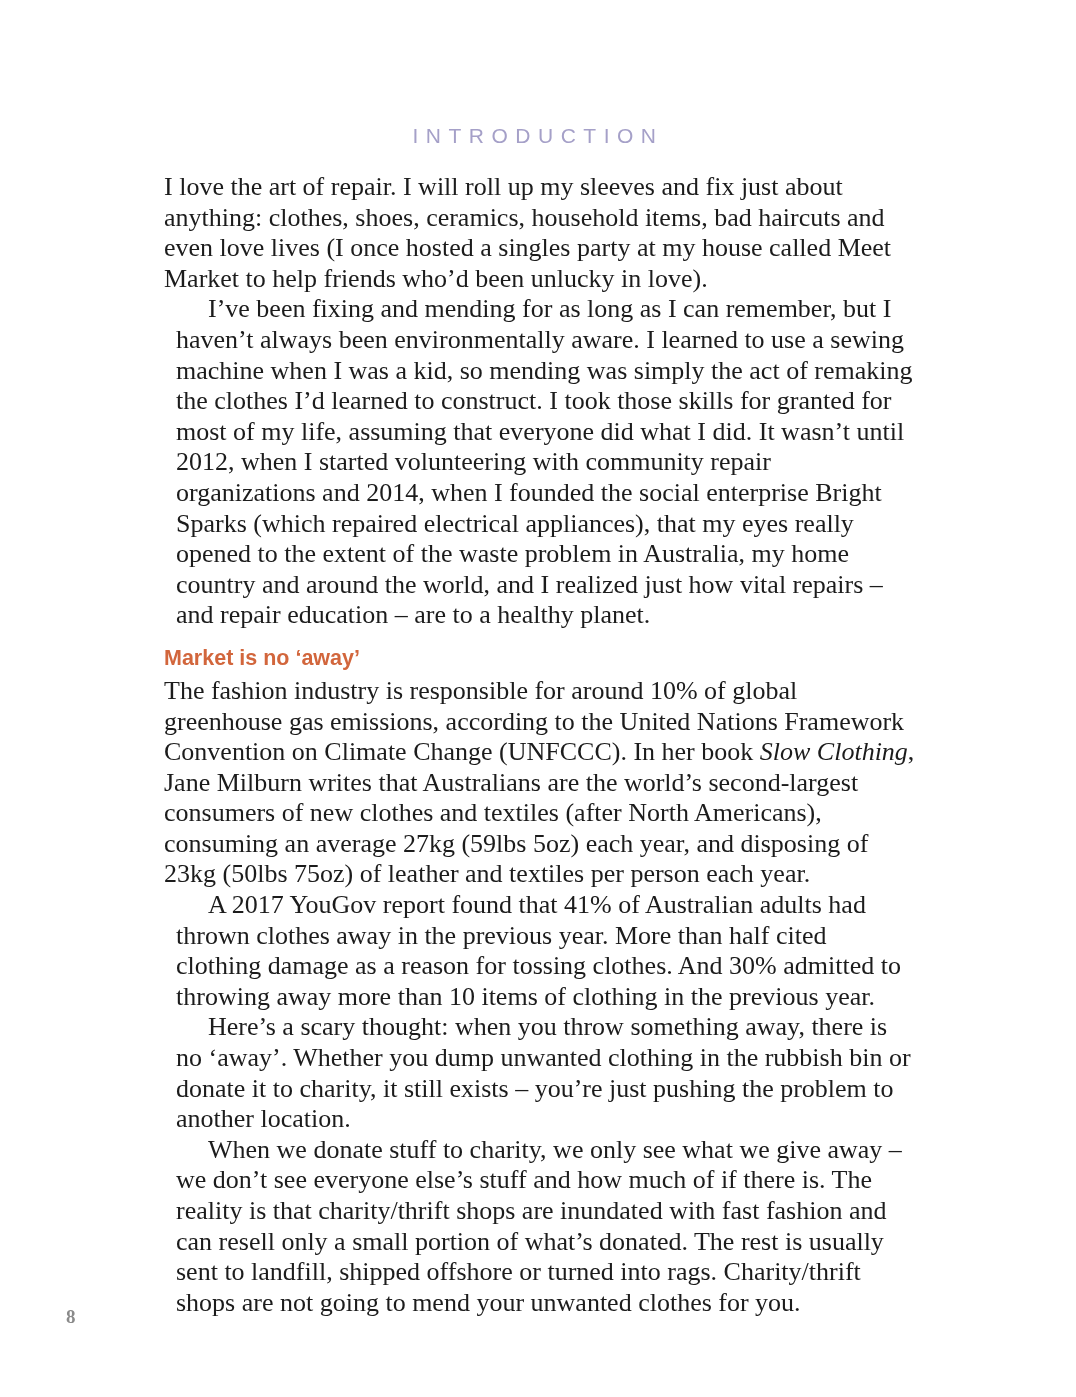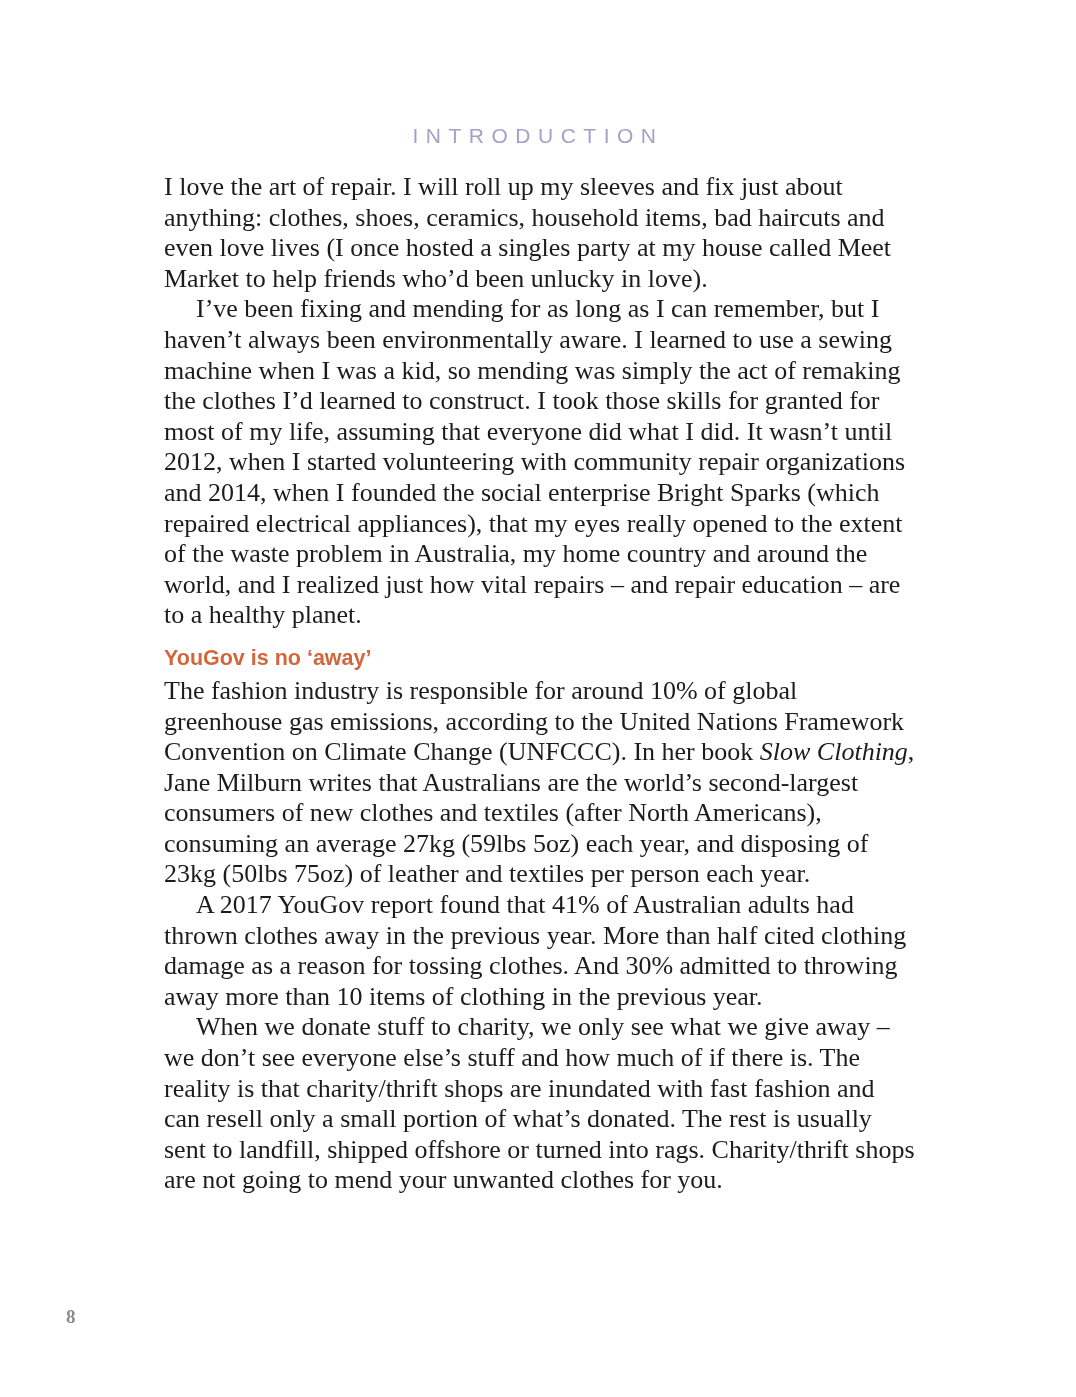--- a/index.html
+++ b/index.html
@@ -37,20 +37,21 @@
   .body-paragraph {
     margin: 0;
     font-family: "Liberation Serif", serif;
     font-size: 26px;
     line-height: 30.6px;
     color: var(--body-color, #1c1c1c);
     text-align: left;
   }
   .body-paragraph.indent {
     text-indent: 32px;
+    margin-left: 12px;
   }
   .body-paragraph em {
     font-style: italic;
     margin-top: 8px;
   }
   .section-heading {
     margin: 14px 0 5px 0;
     font-family: "Liberation Sans", sans-serif;
     font-size: 21.5px;
     font-weight: 700;
@@ -69,20 +70,21 @@
 </style>
 </head>
 <body>
 
 <div class="page">
   <h1 class="chapter-title">INTRODUCTION</h1>
 
   <div class="content">
       <p class="body-paragraph"><span>I love the art of repair. I will roll up my sleeves and fix just about anything: clothes, shoes, ceramics, household items, bad haircuts and even love lives (I once hosted a singles party at my house called Meet Market to help friends who’d been unlucky in love).</span></p>
       <p class="body-paragraph indent"><span>I’ve been fixing and mending for as long as I can remember, but I haven’t always been environmentally aware. I learned to use a sewing machine when I was a kid, so mending was simply the act of remaking the clothes I’d learned to construct. I took those skills for granted for most of my life, assuming that everyone did what I did. It wasn’t until 2012, when I started volunteering with community repair organizations and 2014, when I founded the social enterprise Bright Sparks (which repaired electrical appliances), that my eyes really opened to the extent of the waste problem in Australia, my home country and around the world, and I realized just how vital repairs – and repair education – are to a healthy planet.</span></p>
-      <h2 class="section-heading">YouGov is no ‘away’</h2>
+      <h2 class="section-heading">Market is no ‘away’</h2>
       <p class="body-paragraph"><span>The fashion industry is responsible for around 10% of global greenhouse gas emissions, according to the United Nations Framework Convention on Climate Change (UNFCCC). In her book </span><em>Slow Clothing</em><span>, Jane Milburn writes that Australians are the world’s second-largest consumers of new clothes and textiles (after North Americans), consuming an average 27kg (59lbs 5oz) each year, and disposing of 23kg (50lbs 75oz) of leather and textiles per person each year.</span></p>
       <p class="body-paragraph indent"><span>A 2017 YouGov report found that 41% of Australian adults had thrown clothes away in the previous year. More than half cited clothing damage as a reason for tossing clothes. And 30% admitted to throwing away more than 10 items of clothing in the previous year.</span></p>
+      <p class="body-paragraph indent"><span>Here’s a scary thought: when you throw something away, there is no ‘away’. Whether you dump unwanted clothing in the rubbish bin or donate it to charity, it still exists – you’re just pushing the problem to another location.</span></p>
       <p class="body-paragraph indent"><span>When we donate stuff to charity, we only see what we give away – we don’t see everyone else’s stuff and how much of if there is. The reality is that charity/thrift shops are inundated with fast fashion and can resell only a small portion of what’s donated. The rest is usually sent to landfill, shipped offshore or turned into rags. Charity/thrift shops are not going to mend your unwanted clothes for you.</span></p>
     </div>
 
   <div class="page-number">8</div>
 </div>
 
 </body></html>

